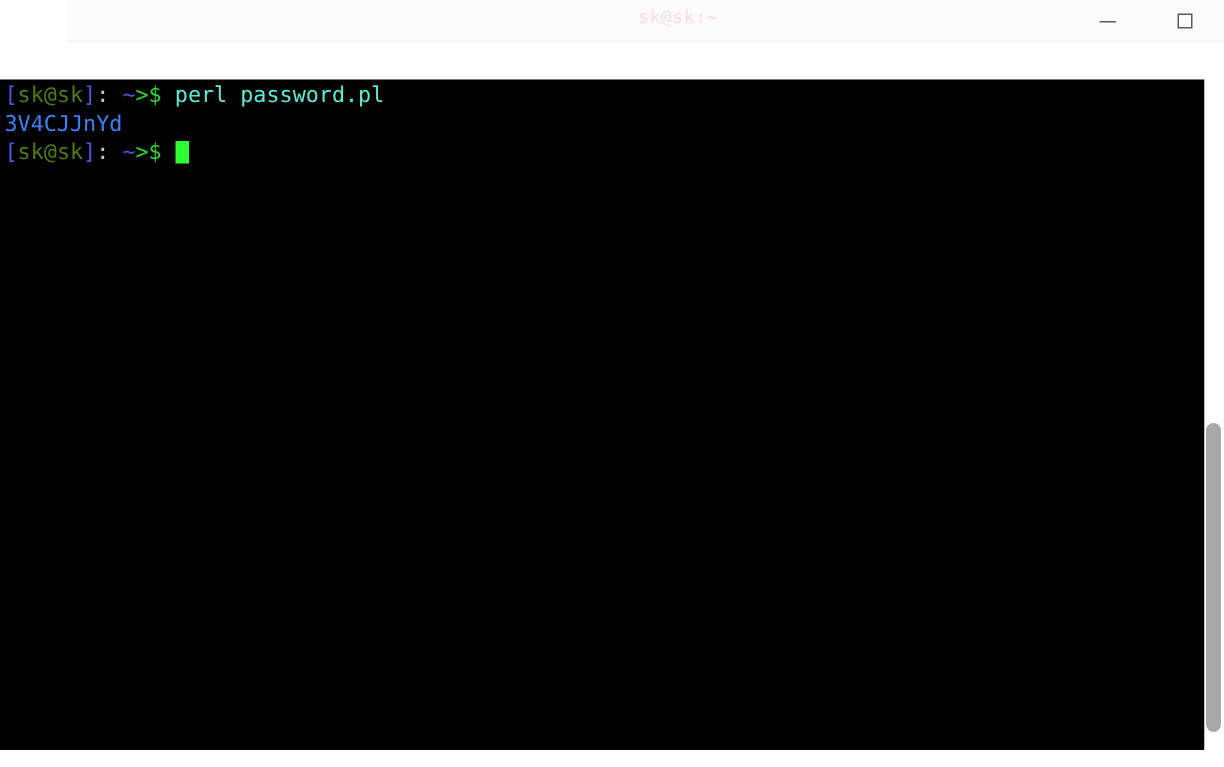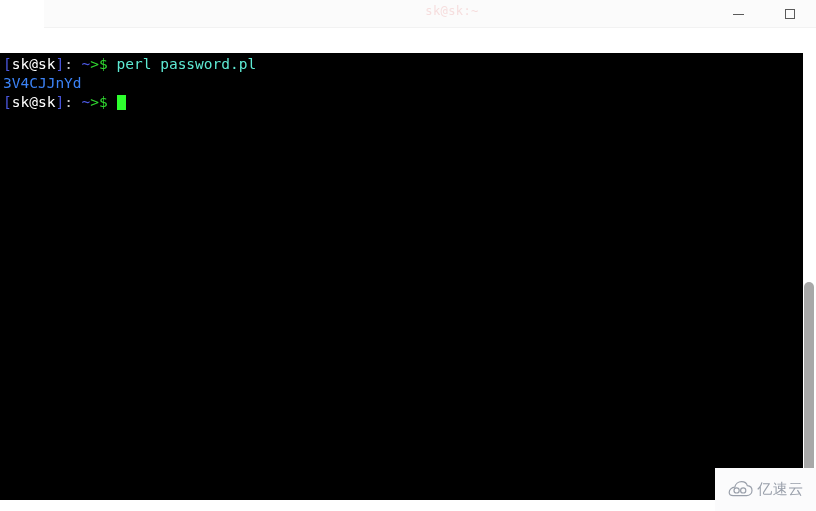--- a/index.html
+++ b/index.html
@@ -115,21 +115,21 @@
     font-size: 14.5px;
     line-height: 19px;
     padding: 2px 0 0 3px;
     box-sizing: border-box;
   }
   .tline {
     white-space: pre;
     height: 19px;
   }
   .c-bracket { color: #4b57df; }
-  .c-user    { color: #ffffff; }
+  .c-user    { color: #4d7c0f; }
   .c-colon   { color: #c9c9c9; }
   .c-path    { color: #4b57df; }
   .c-dollar  { color: #2fd62f; }
   .c-cmd     { color: #5eead4; }
   .c-out     { color: #3b82f6; }
   .cursor {
     display: inline-block;
     width: 9px;
     height: 15px;
     background: #2eff2e;
@@ -212,22 +212,14 @@
 
     <div class="tline"><span class="c-bracket">[</span><span class="c-user">sk@sk</span><span class="c-bracket">]</span><span class="c-colon">:</span><span class="c-path"> ~</span><span class="c-dollar">&gt;$</span><span class="c-cmd"> </span><span class="cursor"></span></div>
 
   </div>
 
   <div id="scrollbar-track"></div>
   <div id="scrollbar-thumb"></div>
 
   <div id="bottom-strip"></div>
 
-  <div id="watermark">
-    <svg width="26" height="18" viewBox="0 0 26 18" aria-hidden="true">
-      <path d="M6.2 14.6h13.4c3.1 0 5.4-2.2 5.4-5.0 0-2.7-2.0-4.8-4.7-5.0C19.6 2.0 17.2 0.6 14.6 0.6 11.2 0.6 8.4 3.0 7.8 6.2 4.6 6.4 2.2 8.8 2.2 11.5c0 1.7 1.6 3.1 4.0 3.1z" fill="none" stroke="#9aa0ab" stroke-width="1.2"></path>
-      <circle cx="9.6" cy="9.4" r="2.6" fill="none" stroke="#9aa0ab" stroke-width="1.2"></circle>
-      <circle cx="16.2" cy="9.4" r="2.6" fill="none" stroke="#9aa0ab" stroke-width="1.2"></circle>
-    </svg>
-    <span id="wm-text">亿速云</span>
-  </div>
 
 </div>
 
 </body></html>

